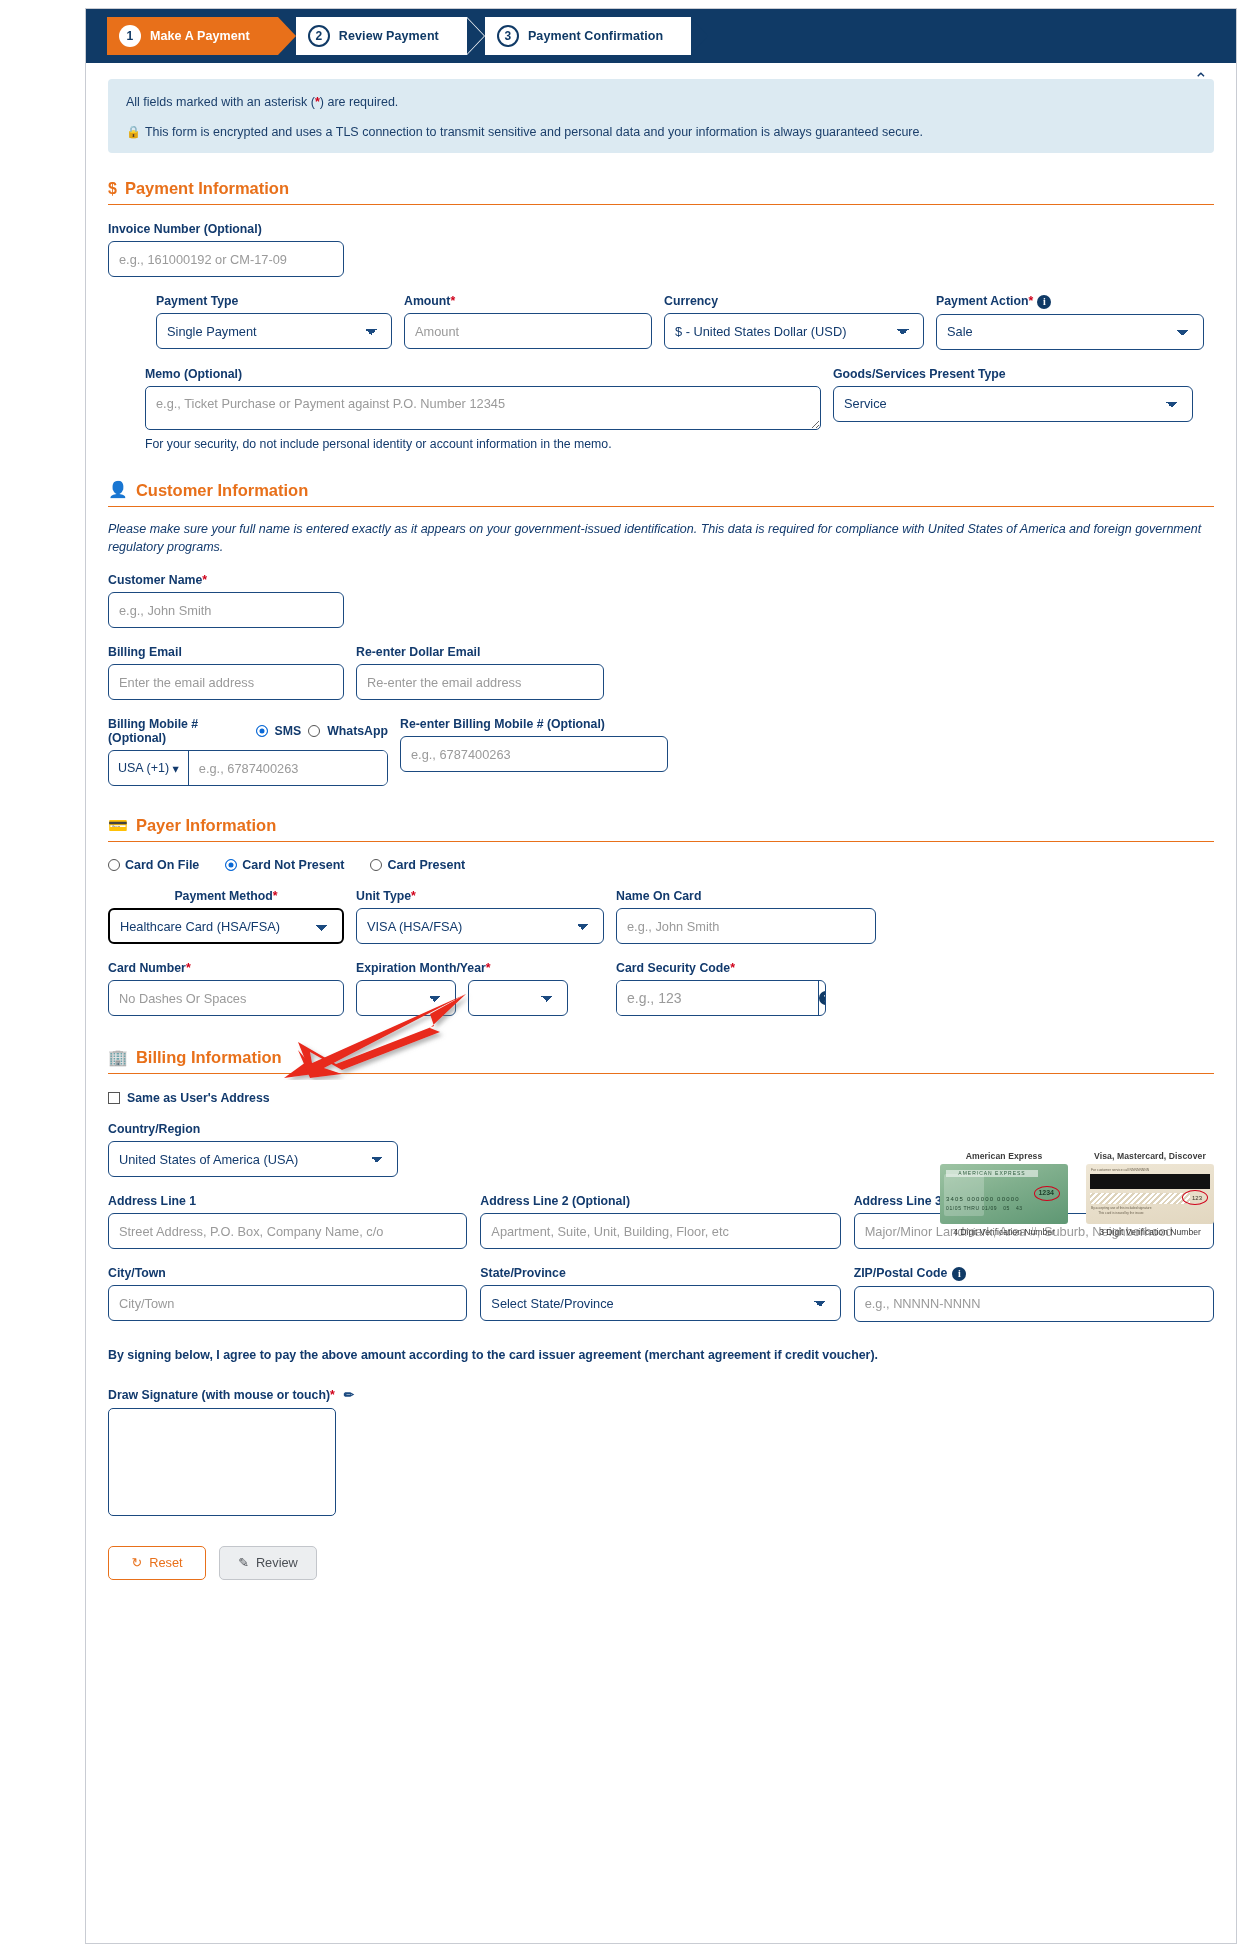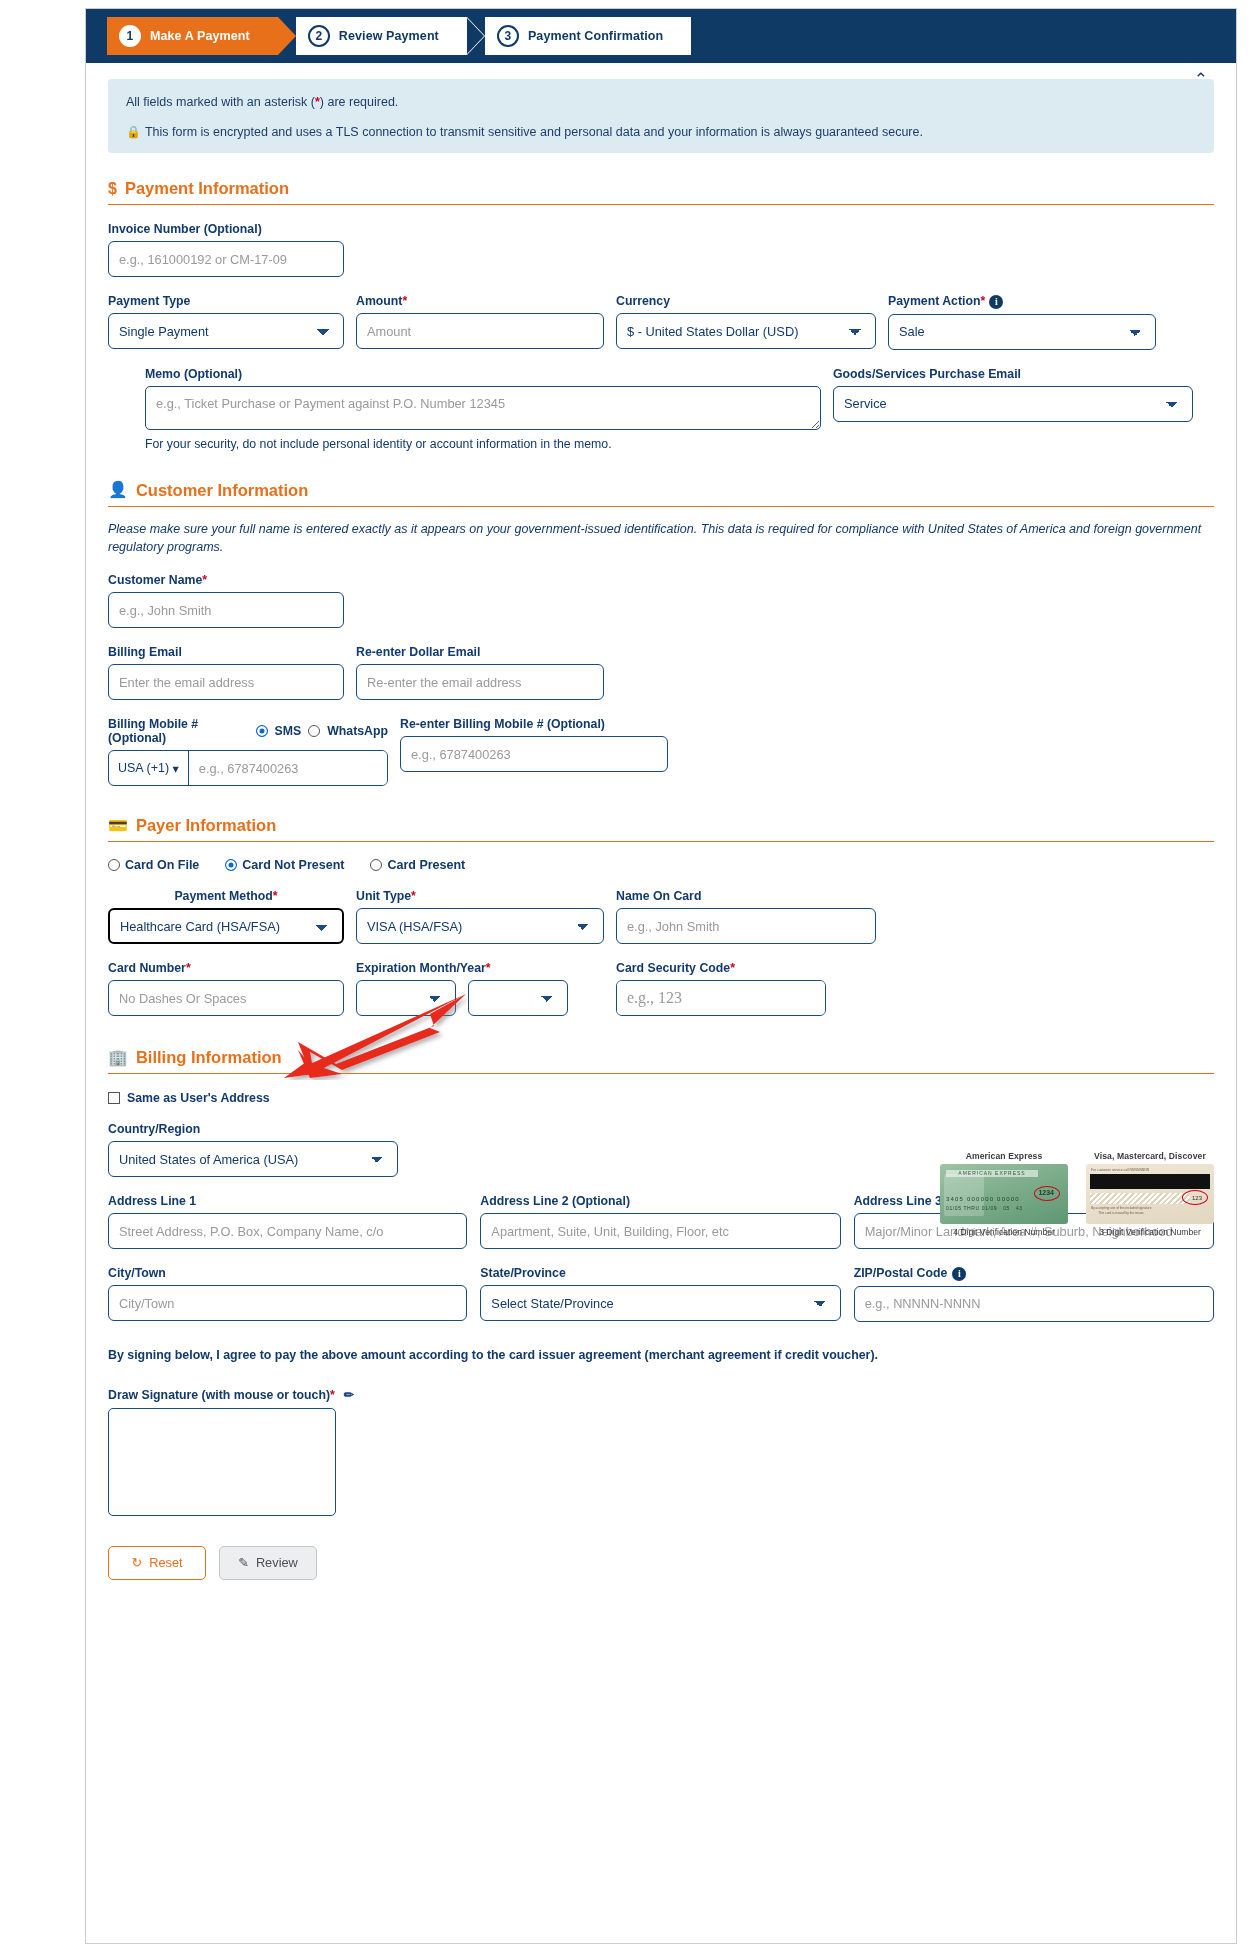--- a/index.html
+++ b/index.html
@@ -119,22 +119,22 @@
   
   .phone-group { display:flex; border:1.3px solid #1b4a80; border-radius:6px; height:36px; overflow:hidden; width:100%; }
   .phone-cc { display:flex; align-items:center; padding:0 9px; font-size:12.5px; border-right:1.3px solid #1b4a80;
     white-space:nowrap; cursor:pointer; }
   .phone-group input { border:none; outline:none; flex:1; padding:0 10px; font-size:12.8px;
     color:#123a6d; font-family:"Liberation Sans", sans-serif; }
   .phone-group input::placeholder { color:#9a9a9a; }
 
   
   .csc-group { display:flex; border:1.3px solid #1b4a80; border-radius:6px; height:36px; overflow:hidden; width:210px; }
-  .csc-group input { border:none; outline:none; flex:1; padding:0 10px; font-size:16px;
-    color:#123a6d; font-family:Liberation Serif, serif; }
+  .csc-group input { border:none; outline:none; flex:1; padding:0 10px; font-size:14px;
+    color:#123a6d; font-family:Liberation Sans, sans-serif; }
   .csc-group input::placeholder { color:#9a9a9a; }
   .csc-btn { width:38px; display:flex; align-items:center; justify-content:center;
     border-left:1.3px solid #1b4a80; cursor:pointer; }
   .info-dot { width:14px; height:14px; border-radius:50%; background:#103a66; color:#fff;
     font-size:10px; font-weight:bold; display:inline-flex; align-items:center; justify-content:center;
     font-family:"Liberation Serif", serif; flex:0 0 auto; }
 
   
   .card-samples { position:absolute; right:22px; top:1142px; display:flex; gap:18px;padding-left:36px; }
   .card-sample { width:128px; text-align:center; }
@@ -211,21 +211,21 @@
       </div>
 
       <div class="row">
         <div class="fld" style="width:236px;">
           <label class="lbl">Invoice Number (Optional)</label>
           <input class="ctl" type="text" placeholder="e.g., 161000192 or CM-17-09" style="">
         </div>
       </div>
 
       <div class="row" style="gap:12px;">
-        <div class="fld" style="width:236px;">
+        <div class="fld" style="width:236px;margin-left:48px;">
           <label class="lbl">Payment Type</label>
           <select class="ctl">
             <option>Single Payment</option>
           </select>
         </div>
         <div class="fld" style="width:248px;">
           <label class="lbl"><span>Amount</span><span class="ast">*</span></label>
           <input class="ctl" type="text" placeholder="Amount" style="">
         </div>
         <div class="fld" style="width:260px;">
@@ -242,21 +242,21 @@
         </div>
       </div>
 
       <div class="row" style="gap:12px;">
         <div class="fld" style="width:676px;margin-left:37px;">
           <label class="lbl">Memo (Optional)</label>
           <textarea class="ctl" placeholder="e.g., Ticket Purchase or Payment against P.O. Number 12345" style=""></textarea>
           <div class="helper">For your security, do not include personal identity or account information in the memo.</div>
         </div>
         <div class="fld" style="width:360px;">
-          <label class="lbl">Goods/Services Purchase Email</label>
+          <label class="lbl">Goods/Services Present Type</label>
           <select class="ctl">
             <option>Service</option>
           </select>
         </div>
       </div>
 
       <div class="sec-head" style="margin-top:30px;">
         <span class="sicon">👤</span>
         <span>Customer Information</span>
       </div>

